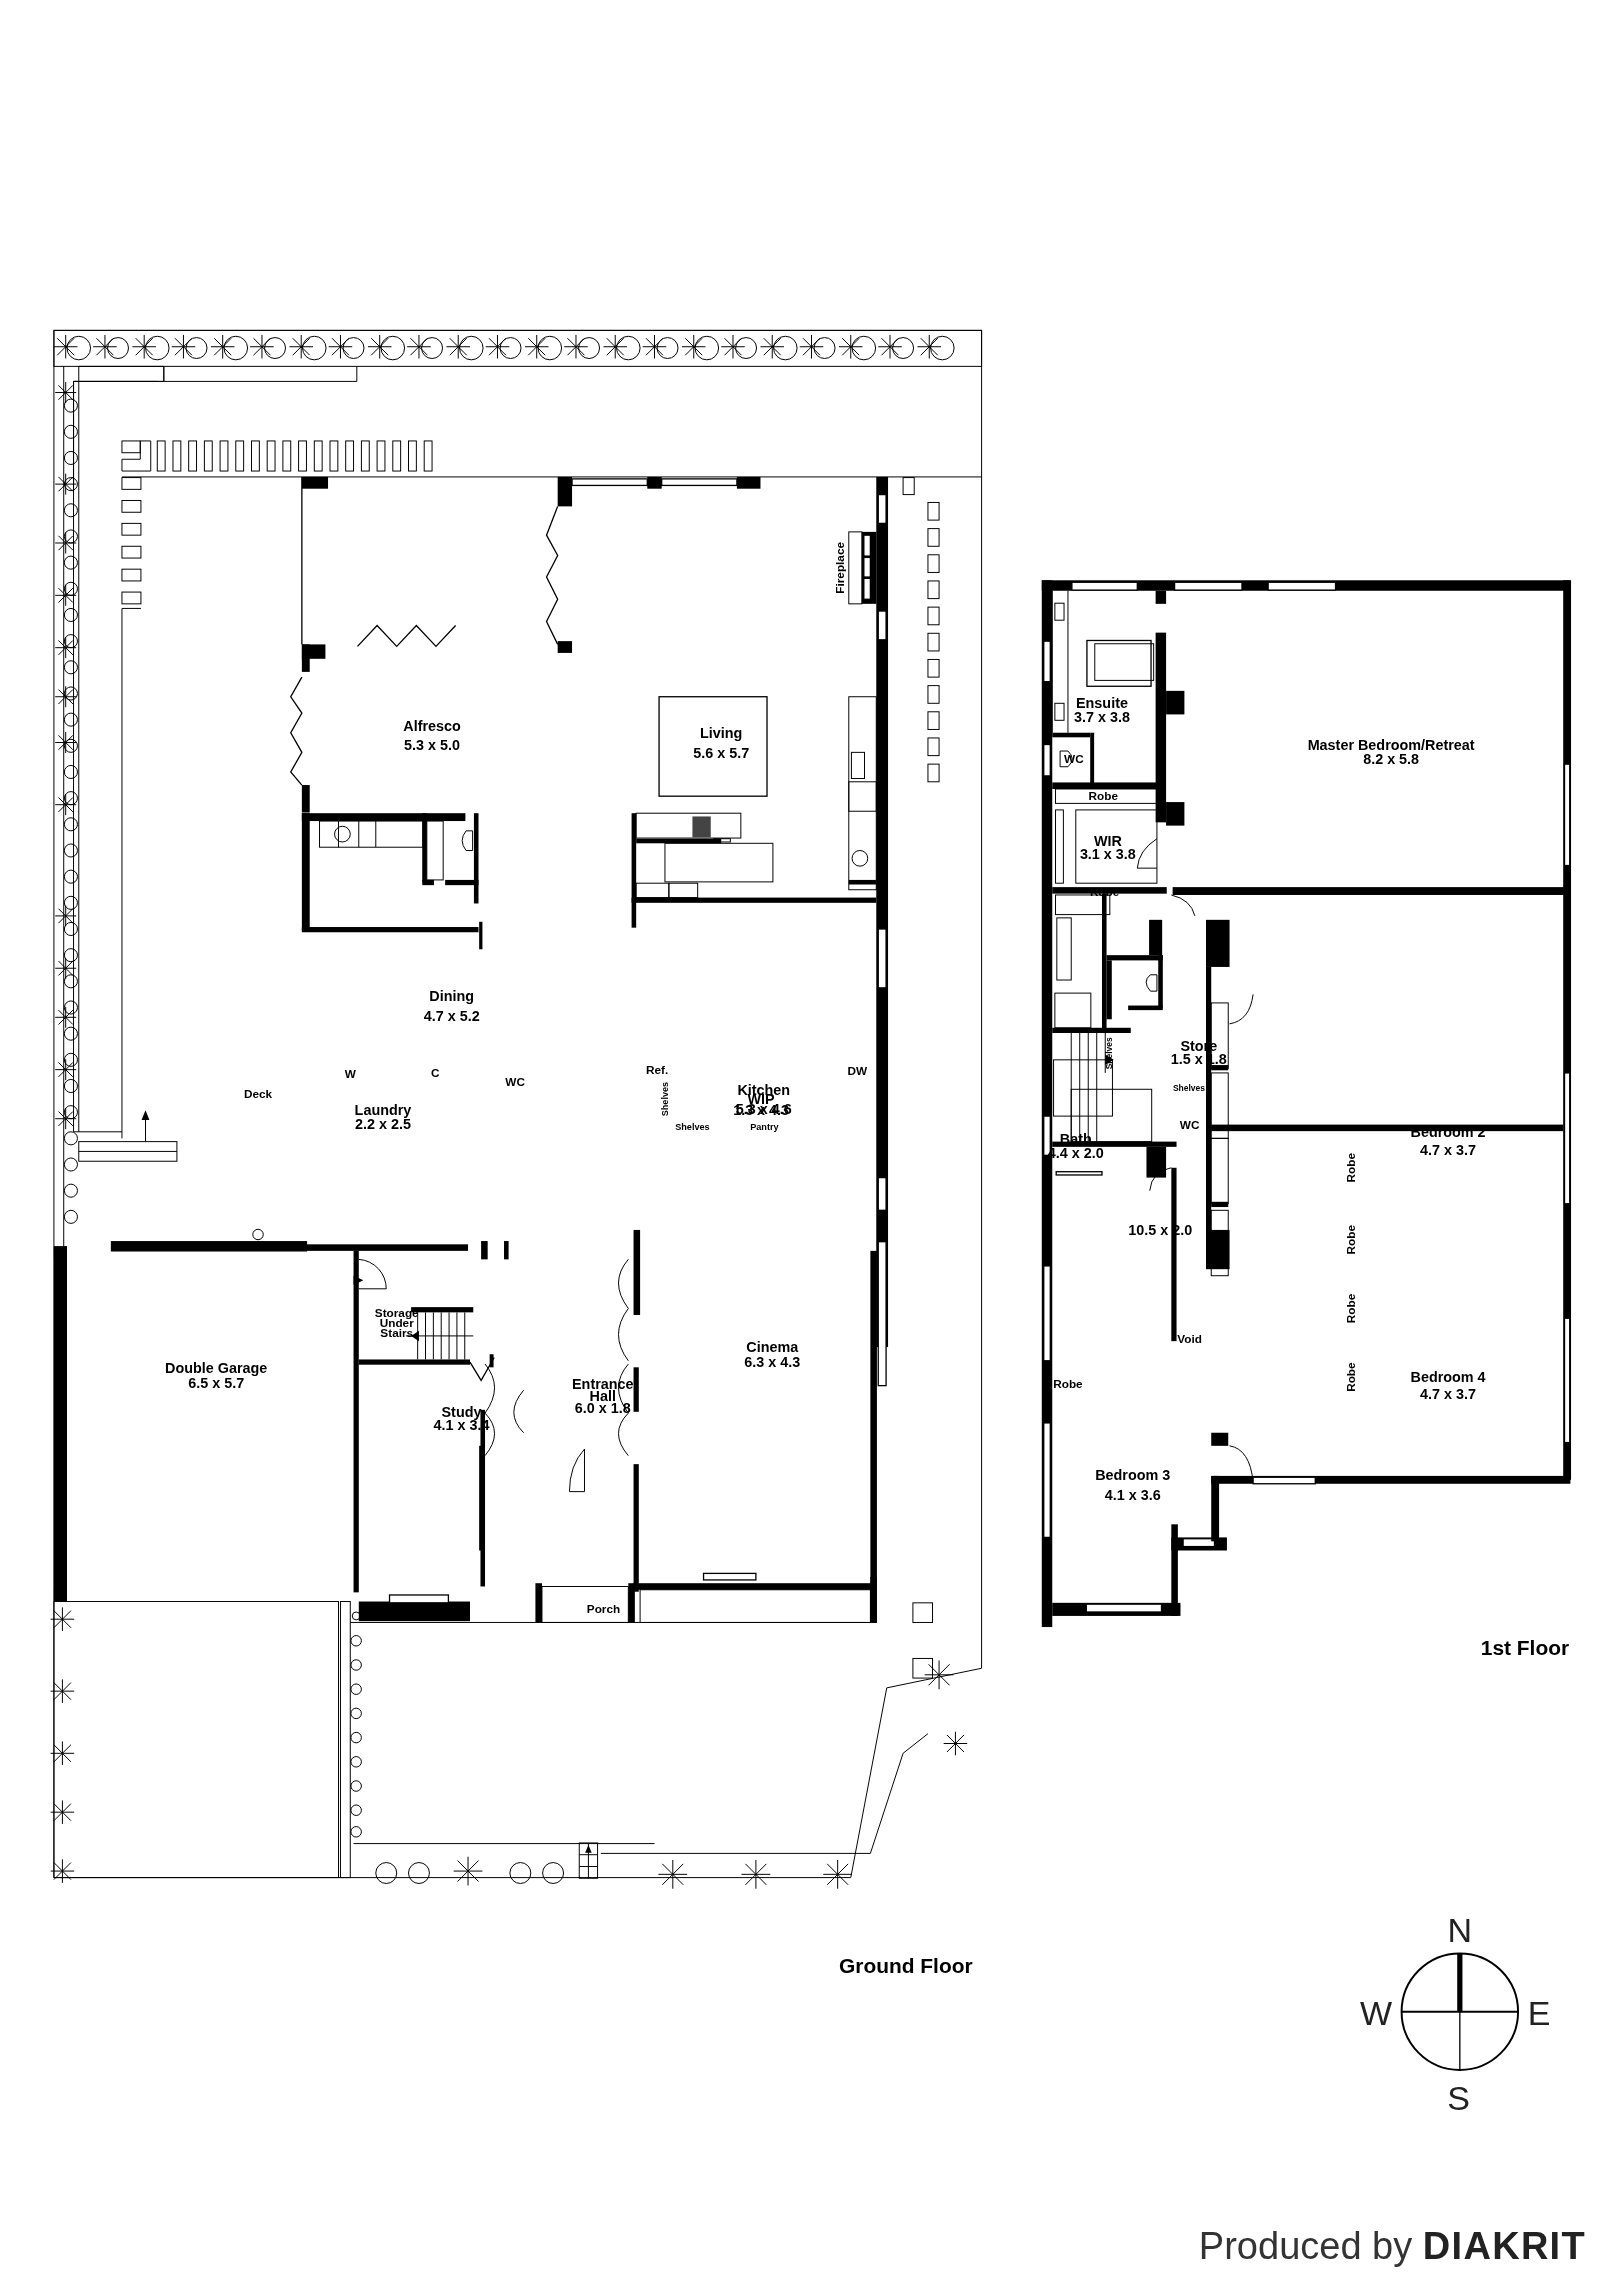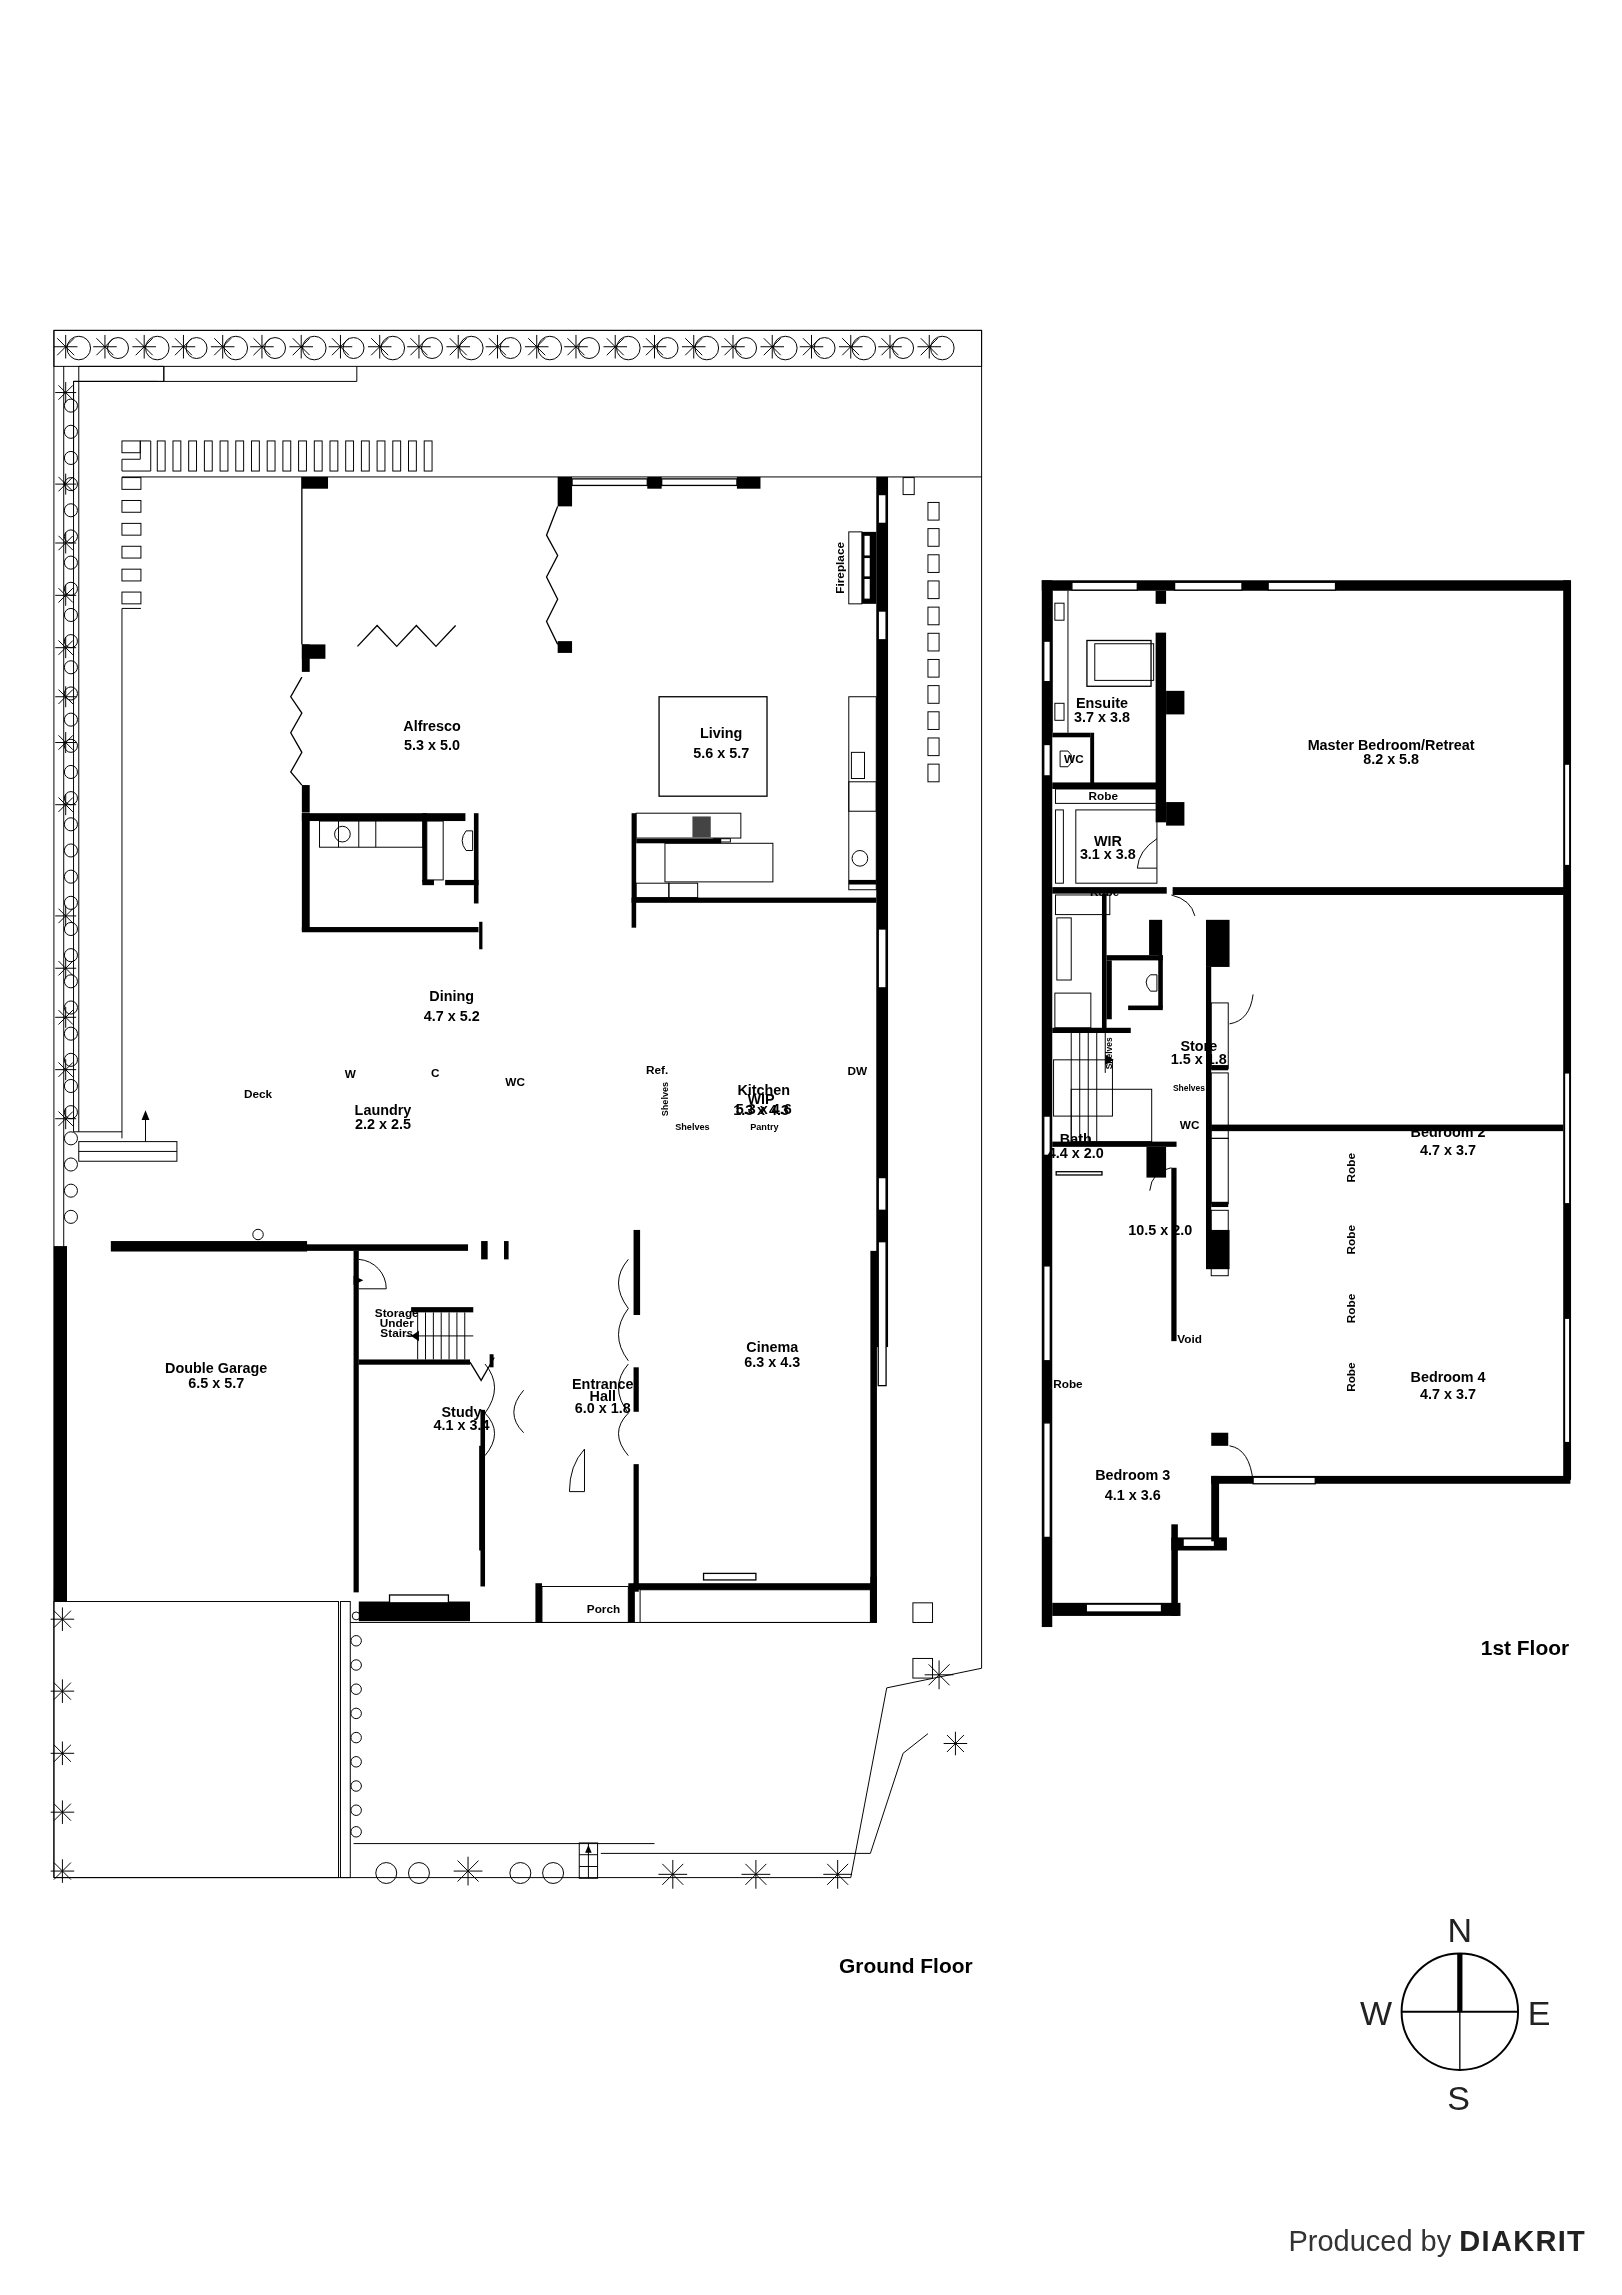--- a/index.html
+++ b/index.html
@@ -7,21 +7,21 @@
            font-family: "Liberation Sans", sans-serif; color: #000; }
     #plan { position: absolute; left: 0; top: 0; width: 1623px; height: 2295px; }
     .wall { fill: #000; }
     .thin { fill: none; stroke: #000; stroke-width: 2; }
     .thin1 { fill: none; stroke: #000; stroke-width: 1.5; }
     .win { fill: #fff; stroke: #000; stroke-width: 2; }
     .room-label { font-family: "Liberation Sans", sans-serif; font-size: 22px; text-anchor: middle; fill: #000; font-weight: 700; }
     .small-label { font-family: "Liberation Sans", sans-serif; font-size: 18px; text-anchor: middle; fill: #000; font-weight: 700; }
     .floor-title { font-family: "Liberation Sans", sans-serif; font-size: 32px; font-weight: 700; fill: #000; }
     .compass-letter { font-family: "Liberation Sans", sans-serif; font-size: 52px; fill: #222; text-anchor: middle; }
-    .credit { position: absolute; right: 37px; top: 2225px; font-size: 29px; color: #333; font-family: "Liberation Sans", sans-serif; }
+    .credit { position: absolute; right: 37px; top: 2225px; font-size: 38px; color: #333; font-family: "Liberation Sans", sans-serif; }
     .credit b { font-weight: 900; letter-spacing: 1.3px; color: #222; }
     .plant { fill: none; stroke: #000; stroke-width: 1.5; }
   </style>
 </head>
 <body>
 
 <svg id="plan" viewBox="0 0 2480 3508" xmlns="http://www.w3.org/2000/svg">
 
   <g>
 

